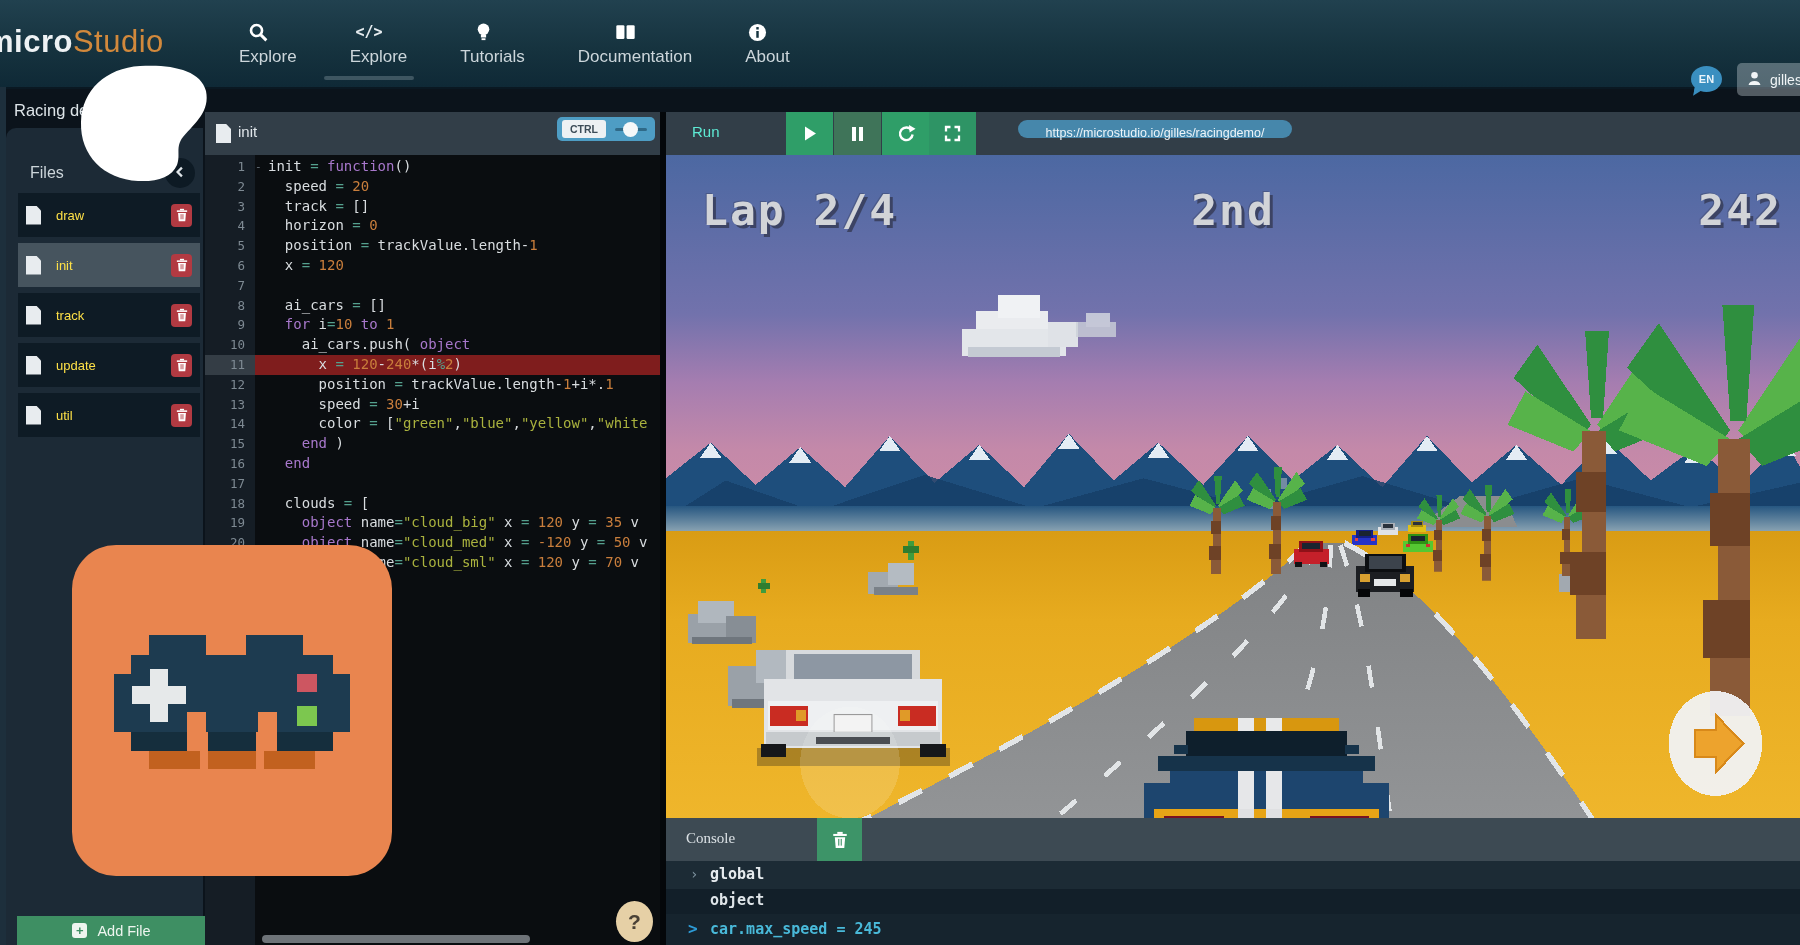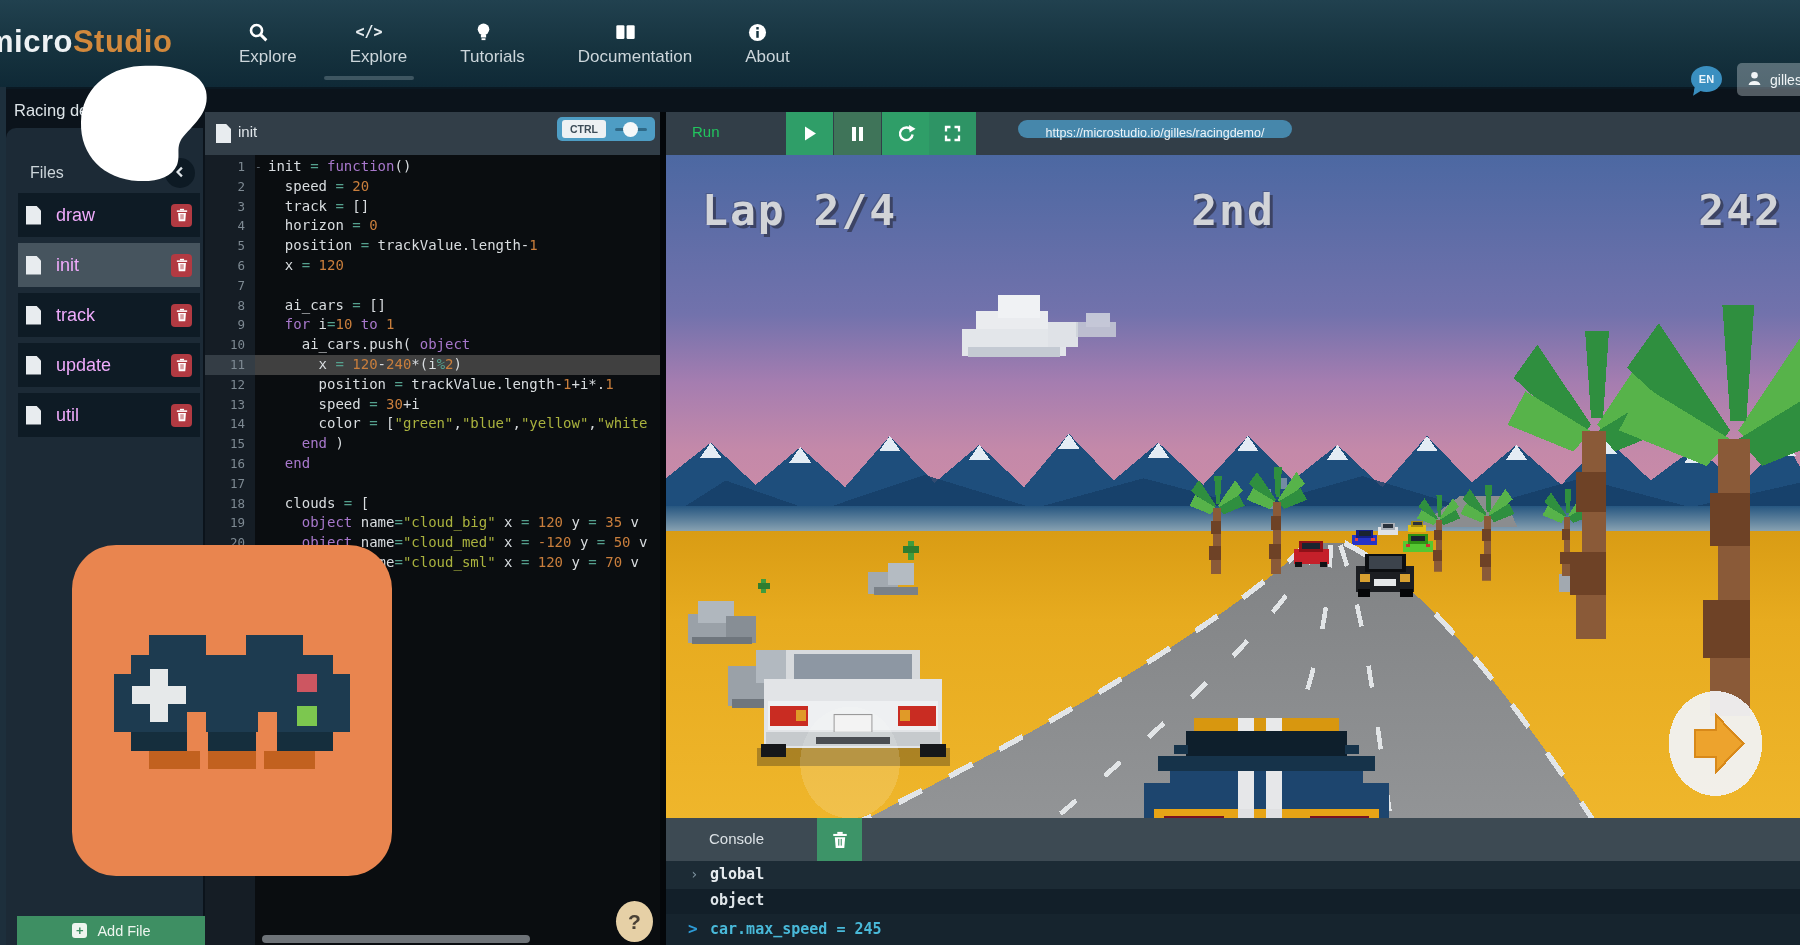--- a/index.html
+++ b/index.html
@@ -5,21 +5,21 @@
   html,body{margin:0;padding:0;width:1800px;height:945px;overflow:hidden;background:#0b131b;
     font-family:"Liberation Sans",sans-serif;-webkit-font-smoothing:antialiased;}
   #app{position:relative;width:1800px;height:945px;background:#0b131b;}
 
   
   .topnav{position:absolute;left:0;top:0;width:100%;height:87px;
     background:linear-gradient(180deg,#21414f 0%,#16333f 55%,#0f2936 100%);
     border-bottom:2px solid #0a1822;}
   .logo{position:absolute;left:-14px;top:24px;font-size:31px;letter-spacing:.5px;white-space:nowrap;}
   .logo .lb{color:#eef2f4;font-weight:bold;}
-  .logo .ll{color:#d2893c;font-weight:700;}
+  .logo .ll{color:#d2893c;font-weight:400;}
   .nav-items{position:absolute;left:203px;top:0;height:87px;display:flex;align-items:stretch;}
   .nav-item{position:relative;display:flex;flex-direction:column;align-items:center;justify-content:center;
     padding:0 17px;cursor:pointer;}
   .nav-item .nicon{height:24px;display:flex;align-items:center;justify-content:center;color:#e8eef1;}
   .nav-item .nlabel{margin-top:3px;font-size:17px;color:#ccd6db;margin-left:19px;}
   .nav-item.active::after{content:"";position:absolute;left:10px;right:10px;bottom:7px;height:4px;
     background:#3e5661;border-radius:2px;}
   .code-glyph{font-family:"DejaVu Sans Mono",monospace;font-weight:bold;font-size:15px;color:#fff;}
   .lang-bubble{position:absolute;left:1691px;top:66px;width:31px;height:26px;background:#3a8fc0;
     border-radius:50% 50% 50% 50%;color:#eaf4fa;font-size:11px;font-weight:bold;
@@ -42,21 +42,21 @@
   .files-header{position:absolute;left:0;top:30px;width:100%;height:34px;}
   .files-title{position:absolute;left:24px;top:6px;font-size:16px;color:#ccd5da;}
   .collapse-btn{position:absolute;right:8px;top:0;width:30px;height:30px;border-radius:50%;
     background:#0d1a24;border:none;display:flex;align-items:center;justify-content:center;cursor:pointer;}
   .files-list{position:absolute;left:0;top:65px;width:100%;}
   .file-row{position:relative;margin:0 3px 6px 12px;height:44px;background:#0e1b25;
     display:flex;align-items:center;padding:0 8px 0 8px;cursor:pointer;}
   .file-row.selected{background:#46545e;}
   .doc-icon{width:15px;height:19px;background:#e8ecef;
     clip-path:polygon(0 0,68% 0,100% 26%,100% 100%,0 100%);flex:0 0 15px;}
-  .file-label{margin-left:15px;font-size:18px;color:#f0abfc;}
+  .file-label{margin-left:15px;font-size:13px;color:#fde047;}
   .trash-btn{margin-left:auto;width:21px;height:23px;border:none;border-radius:4px;cursor:pointer;
     display:flex;align-items:center;justify-content:center;padding:0;--bgc:#b23a42;background:var(--bgc);}
   .trash-svg{width:12px;height:14px;display:block;}
   .trash-svg .slat{fill:var(--bgc);}
   .add-file{position:absolute;left:11px;bottom:0;width:189px;height:29px;background:#3e8f63;border:none;
     display:flex;align-items:center;justify-content:center;gap:10px;color:#eef5ef;font-size:14.5px;
     font-family:"Liberation Sans",sans-serif;cursor:pointer;}
   .plus-box{width:15px;height:15px;background:#eef5ef;border-radius:3px;color:#3e8f63;font-weight:bold;
     font-size:13px;line-height:15px;text-align:center;}
 
@@ -67,51 +67,51 @@
   .tab-label{position:absolute;left:33px;top:11px;font-size:15px;color:#e0e6ea;}
   .ctrl-toggle{position:absolute;left:352px;top:5px;width:98px;height:24px;background:#4e9dc4;border-radius:5px;cursor:pointer;}
   .ctrl-box{position:absolute;left:5px;top:3px;width:44px;height:18px;background:#edf1f3;border-radius:3px;
     font-size:10.5px;font-weight:bold;color:#3c4c57;text-align:center;line-height:18px;}
   .tog-track{position:absolute;left:58px;top:11px;width:32px;height:3px;background:rgba(12,44,64,.45);border-radius:2px;}
   .tog-knob{position:absolute;left:66px;top:4.5px;width:15px;height:15px;background:#f5f8f9;border-radius:50%;}
   .editor-body{position:absolute;left:0;top:43px;width:100%;bottom:0;overflow:hidden;}
   .gutter-bg{position:absolute;left:0;top:0;width:50px;height:100%;background:#151d25;}
   .lines{position:absolute;left:0;top:2px;width:100%;}
   .code-line{display:flex;height:19.8px;position:relative;}
-  .code-line.active{background:#404040;}
+  .code-line.active{background:#7f1d1d;}
   .ln{flex:0 0 50px;box-sizing:border-box;padding-right:10px;text-align:right;background:#151d25;
     font:12.5px/19.8px "DejaVu Sans Mono",monospace;color:#7e8a93;position:relative;z-index:1;}
   .code-line.active .ln{background:#343d45;}
   .fold{font:11px/19.8px "DejaVu Sans Mono",monospace;color:#69747c;width:8px;}
   .code{white-space:pre;font:14px/19.8px "DejaVu Sans Mono",monospace;margin-left:5px;}
   .tk-id{color:#d9dde0;} .tk-kw{color:#a878cc;} .tk-num{color:#c97e3c;} .tk-op{color:#55a08e;} .tk-str{color:#aab23e;}
   .hscroll{position:absolute;left:57px;bottom:2px;width:268px;height:8px;border-radius:4px;background:#6e7378;}
   .help-btn{position:absolute;right:7px;bottom:3px;width:37px;height:41px;border-radius:50%;background:#e6d0a6;
     color:#4a4136;font-size:21px;font-weight:bold;display:flex;align-items:center;justify-content:center;}
 
   
   .run-panel{position:absolute;left:660px;top:112px;right:0;bottom:0;border-left:6px solid #04070a;background:#05090c;}
   .run-bar{position:absolute;left:0;top:0;right:0;height:43px;background:#323e48;}
-  .run-label{position:absolute;left:26px;top:11px;font-size:15px;color:#22c55e;}
+  .run-label{position:absolute;left:26px;top:11px;font-size:15px;color:#5eead4;}
   .rbtn{position:absolute;top:0;width:47px;height:43px;border:none;display:flex;align-items:center;
     justify-content:center;cursor:pointer;padding:0;}
   .b-play{left:120px;background:#2f9e68;} .b-pause{left:168px;background:#3f7459;}
   .b-reload{left:216px;background:#2f9e68;} .b-full{left:263px;background:#2e9465;}
   .url-pill{position:absolute;left:352px;top:8px;width:274px;height:18px;background:#4687ab;border-radius:14px;
     color:#eef5f9;font-size:12.5px;text-align:center;line-height:27px;}
   .game{position:absolute;left:0;top:43px;right:0;height:739px;overflow:hidden;background:#4c68a2;}
   .game svg.scene{position:absolute;left:0;top:0;width:100%;height:100%;}
   .hud{position:absolute;left:0;top:0;width:100%;}
   .hud span{position:absolute;font:bold 43px/1 "DejaVu Sans Mono",monospace;color:#d2d4d8;letter-spacing:2px;
     text-shadow:3px 3px 0 rgba(52,58,84,.8),-1px -1px 0 rgba(52,58,84,.35);}
   .hud-lap{left:36px;top:34px;} .hud-pos{left:50%;transform:translateX(-50%);top:34px;} .hud-speed{right:18px;top:34px;}
 
   
   .console-bar{position:absolute;left:0;top:706px;right:0;height:43px;background:#3d4a53;}
-  .console-title{position:absolute;left:43px;top:12px;font-size:15px;color:#dbe1e5;}
+  .console-title{position:absolute;left:20px;top:12px;font-size:15px;color:#dbe1e5;font-family:Liberation Serif, serif;}
   .console-trash{position:absolute;left:151px;top:0;width:45px;height:43px;border-radius:0;--bgc:#3d9468;}
   .console-trash .trash-svg{width:16px;height:18px;}
   .crow{position:absolute;left:0;right:0;font-family:"DejaVu Sans Mono",monospace;}
   .crow .pfx{position:absolute;left:24px;}
   .crow .ctext{position:absolute;left:44px;text-align:center;}
   .row-global{top:749px;height:28px;background:#1c2b35;}
   .row-global .pfx{color:#7e93a0;font-size:14px;top:5px;}
   .row-global .ctext{color:#e7ecef;font-weight:bold;font-size:15px;top:4px;}
   .row-object{top:777px;height:25px;background:#121f29;}
   .row-object .ctext{color:#dfe5e9;font-weight:bold;font-size:15px;top:2px;}

